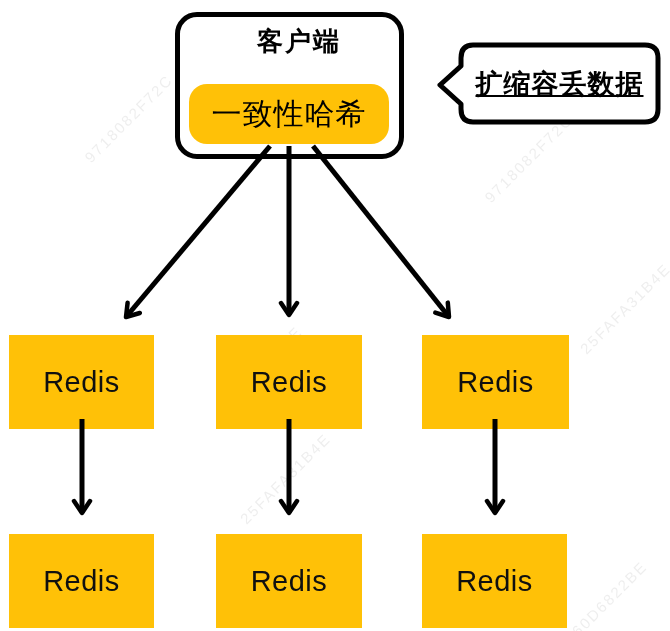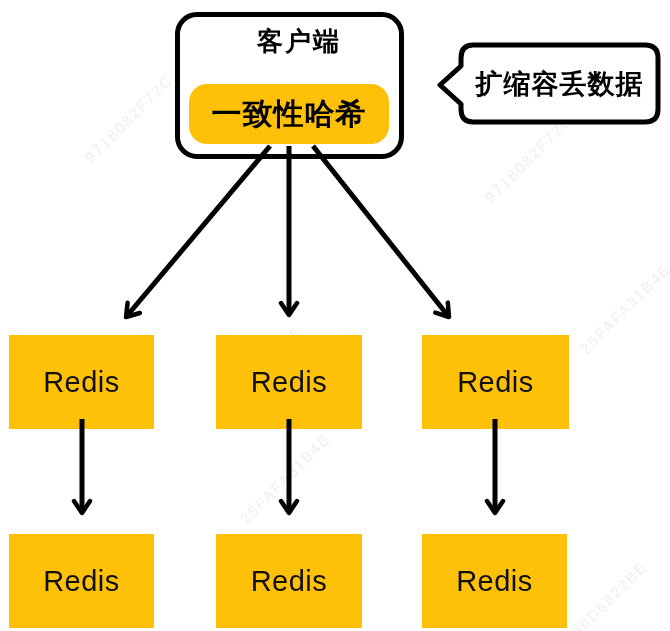--- a/index.html
+++ b/index.html
@@ -20,39 +20,39 @@
   .client-title {
     position: absolute; left: 175px; top: 24px; width: 248px;
     text-align: center; font-size: 26px; font-weight: 600; color: #000000;
     letter-spacing: 2px;
   }
   
   .hash-pill {
     position: absolute; left: 189px; top: 84px; width: 200px; height: 60px;
     background: #FFC107; border-radius: 18px;
     display: flex; align-items: center; justify-content: center;
-    font-size: 30px; font-weight: 700; color: #000000; letter-spacing: 1px;
+    font-size: 30px; font-weight: 400; color: #000000; letter-spacing: 1px;
   }
   
   .redis-box {
     position: absolute; background: #FFC107;
     display: flex; align-items: center; justify-content: center;
     font-size: 29px; font-weight: 400; color: #101010; letter-spacing: 0.5px; margin-top: 11px;
   }
   .r1 { left: 9px;   top: 324px; width: 145px; height: 94px; }
   .r2 { left: 216px; top: 324px; width: 146px; height: 94px; }
   .r3 { left: 422px; top: 324px; width: 147px; height: 94px; }
   .r4 { left: 9px;   top: 523px; width: 145px; height: 94px; }
   .r5 { left: 216px; top: 523px; width: 146px; height: 94px; }
   .r6 { left: 422px; top: 523px; width: 145px; height: 94px; }
   
   .callout-text {
     position: absolute; left: 461px; top: 45px; width: 197px; height: 77px;
     display: flex; align-items: center; justify-content: center;
-    font-size: 27px; font-weight: 600; color: #000000; letter-spacing: 1px;
+    font-size: 27px; font-weight: 600; color: #000000; letter-spacing: 1px; text-decoration: underline;
   }
   
   svg.overlay {
     position: absolute; left: 0; top: 0; width: 670px; height: 631px;
     pointer-events: none;
   }
   
   .wm {
     position: absolute; font-size: 15px; letter-spacing: 2px;
     color: rgba(120,120,120,0.13); transform: rotate(-45deg);

